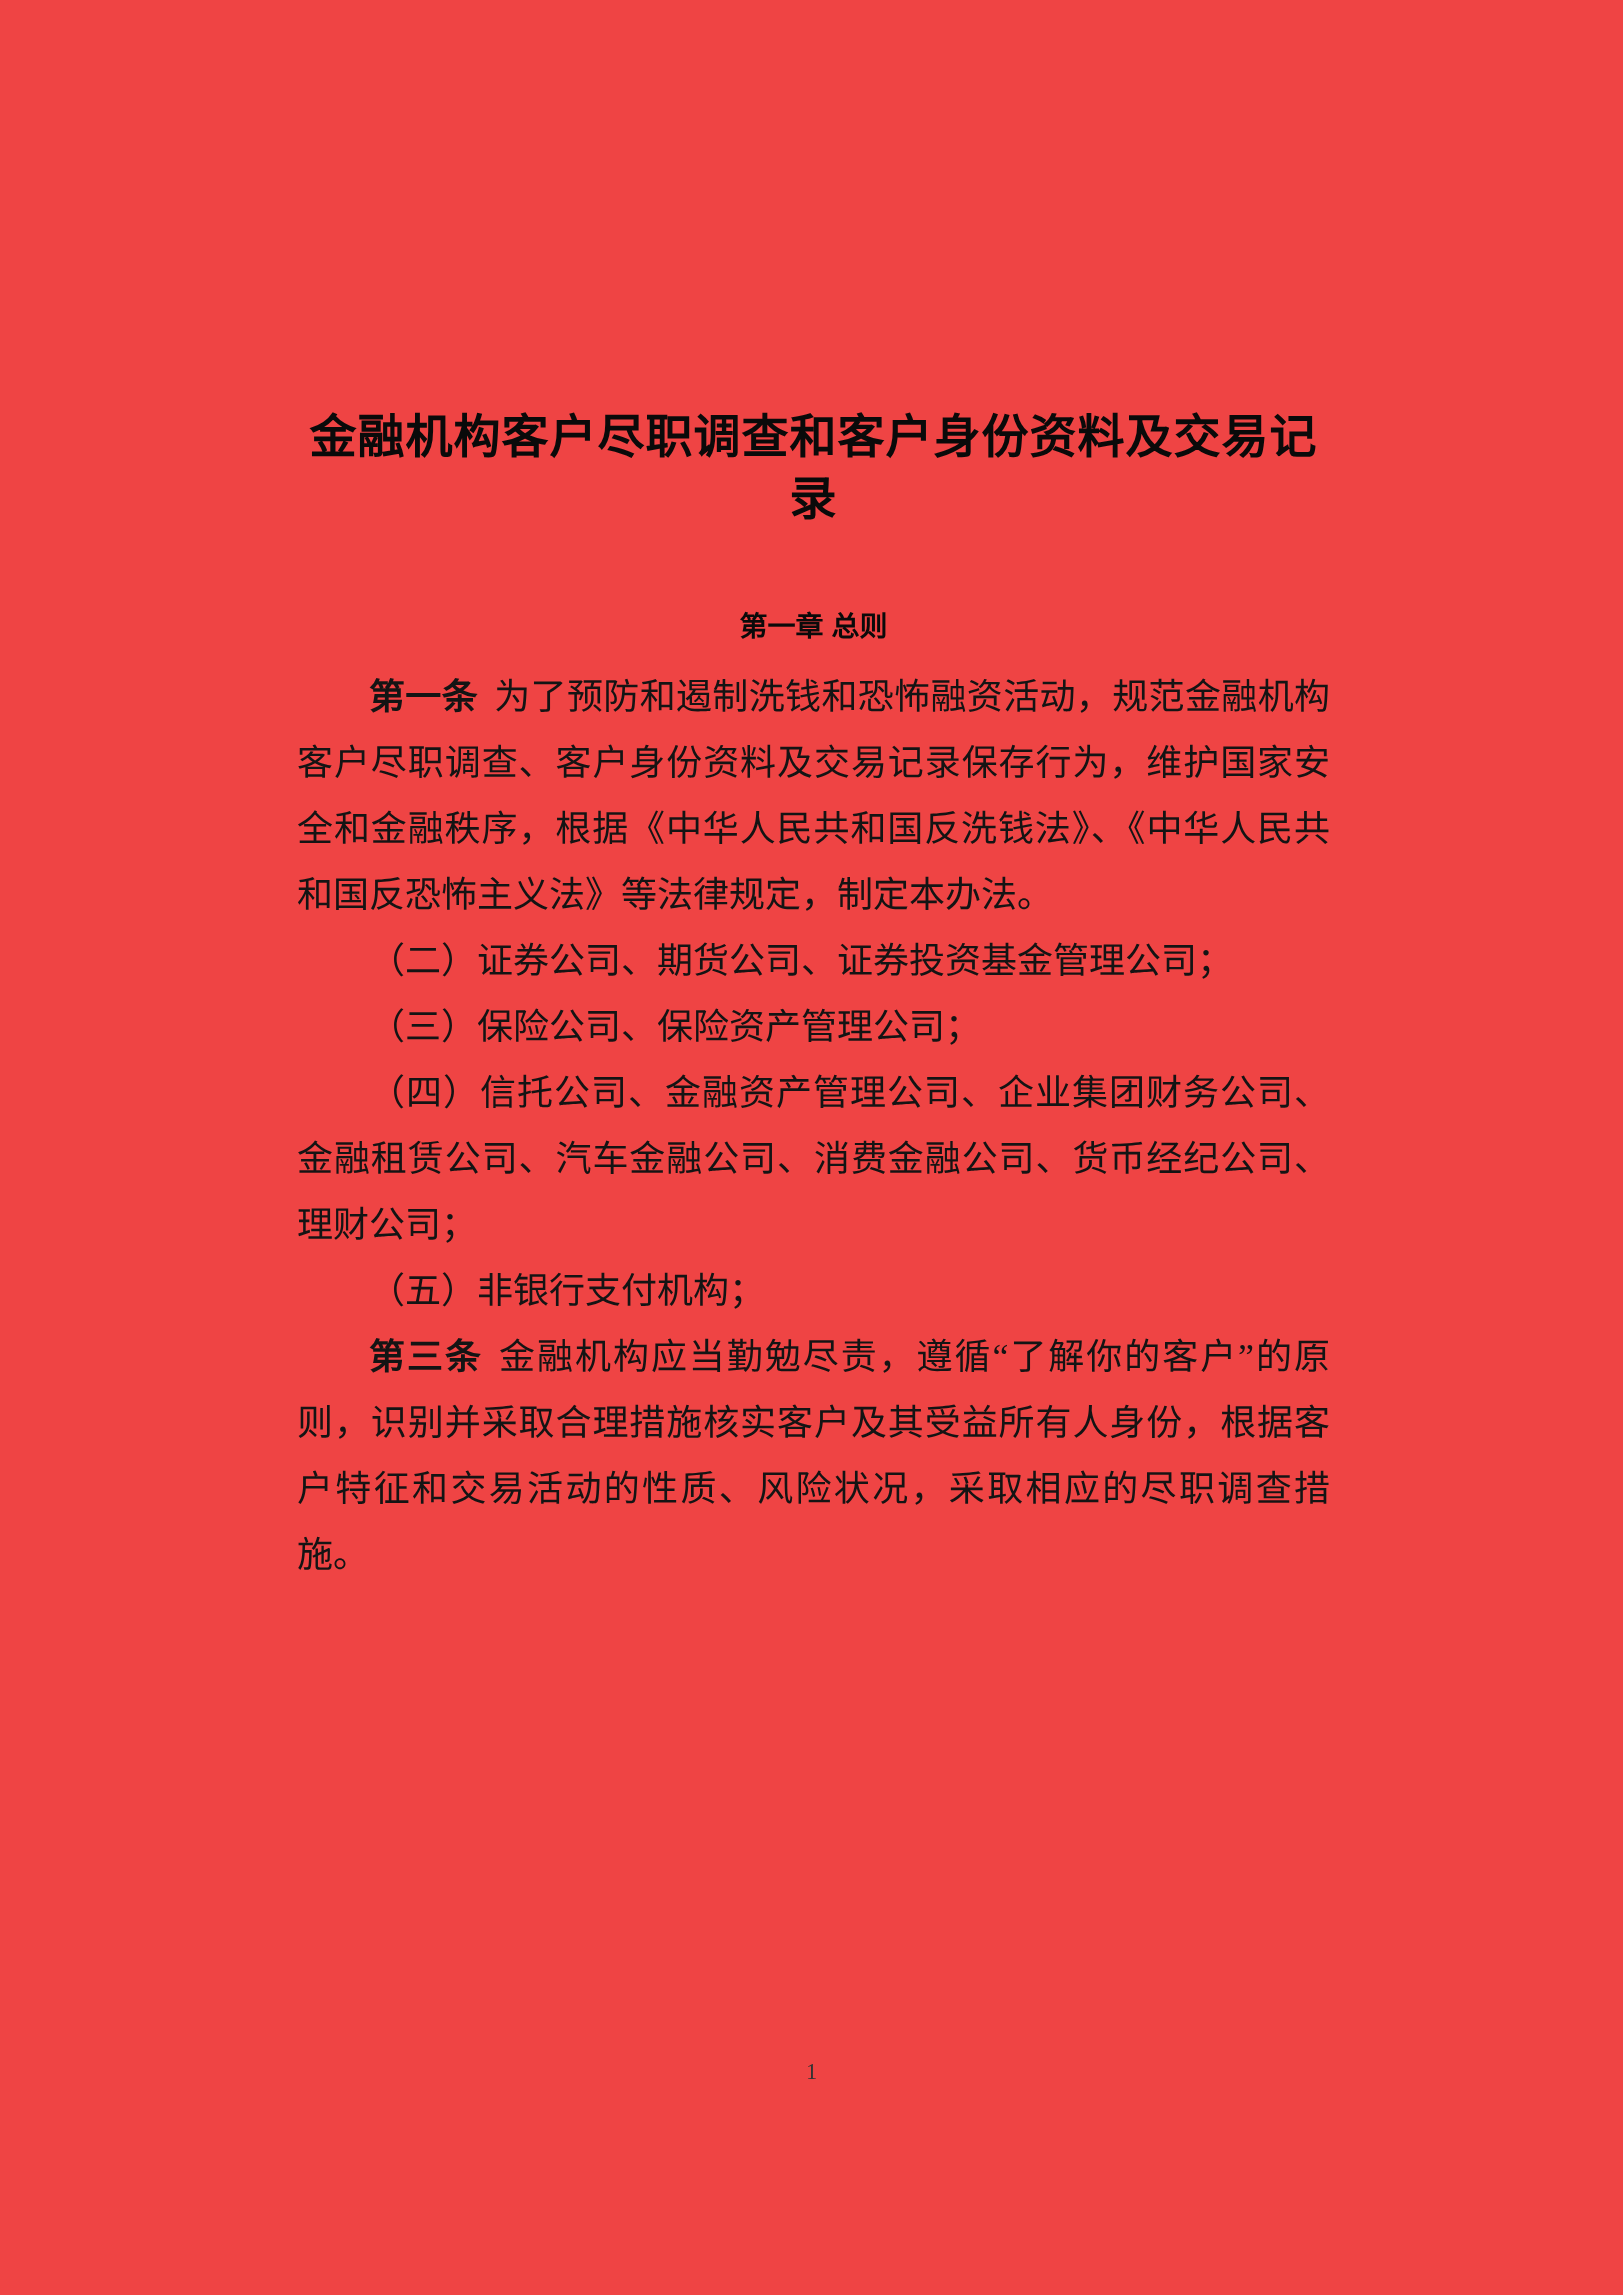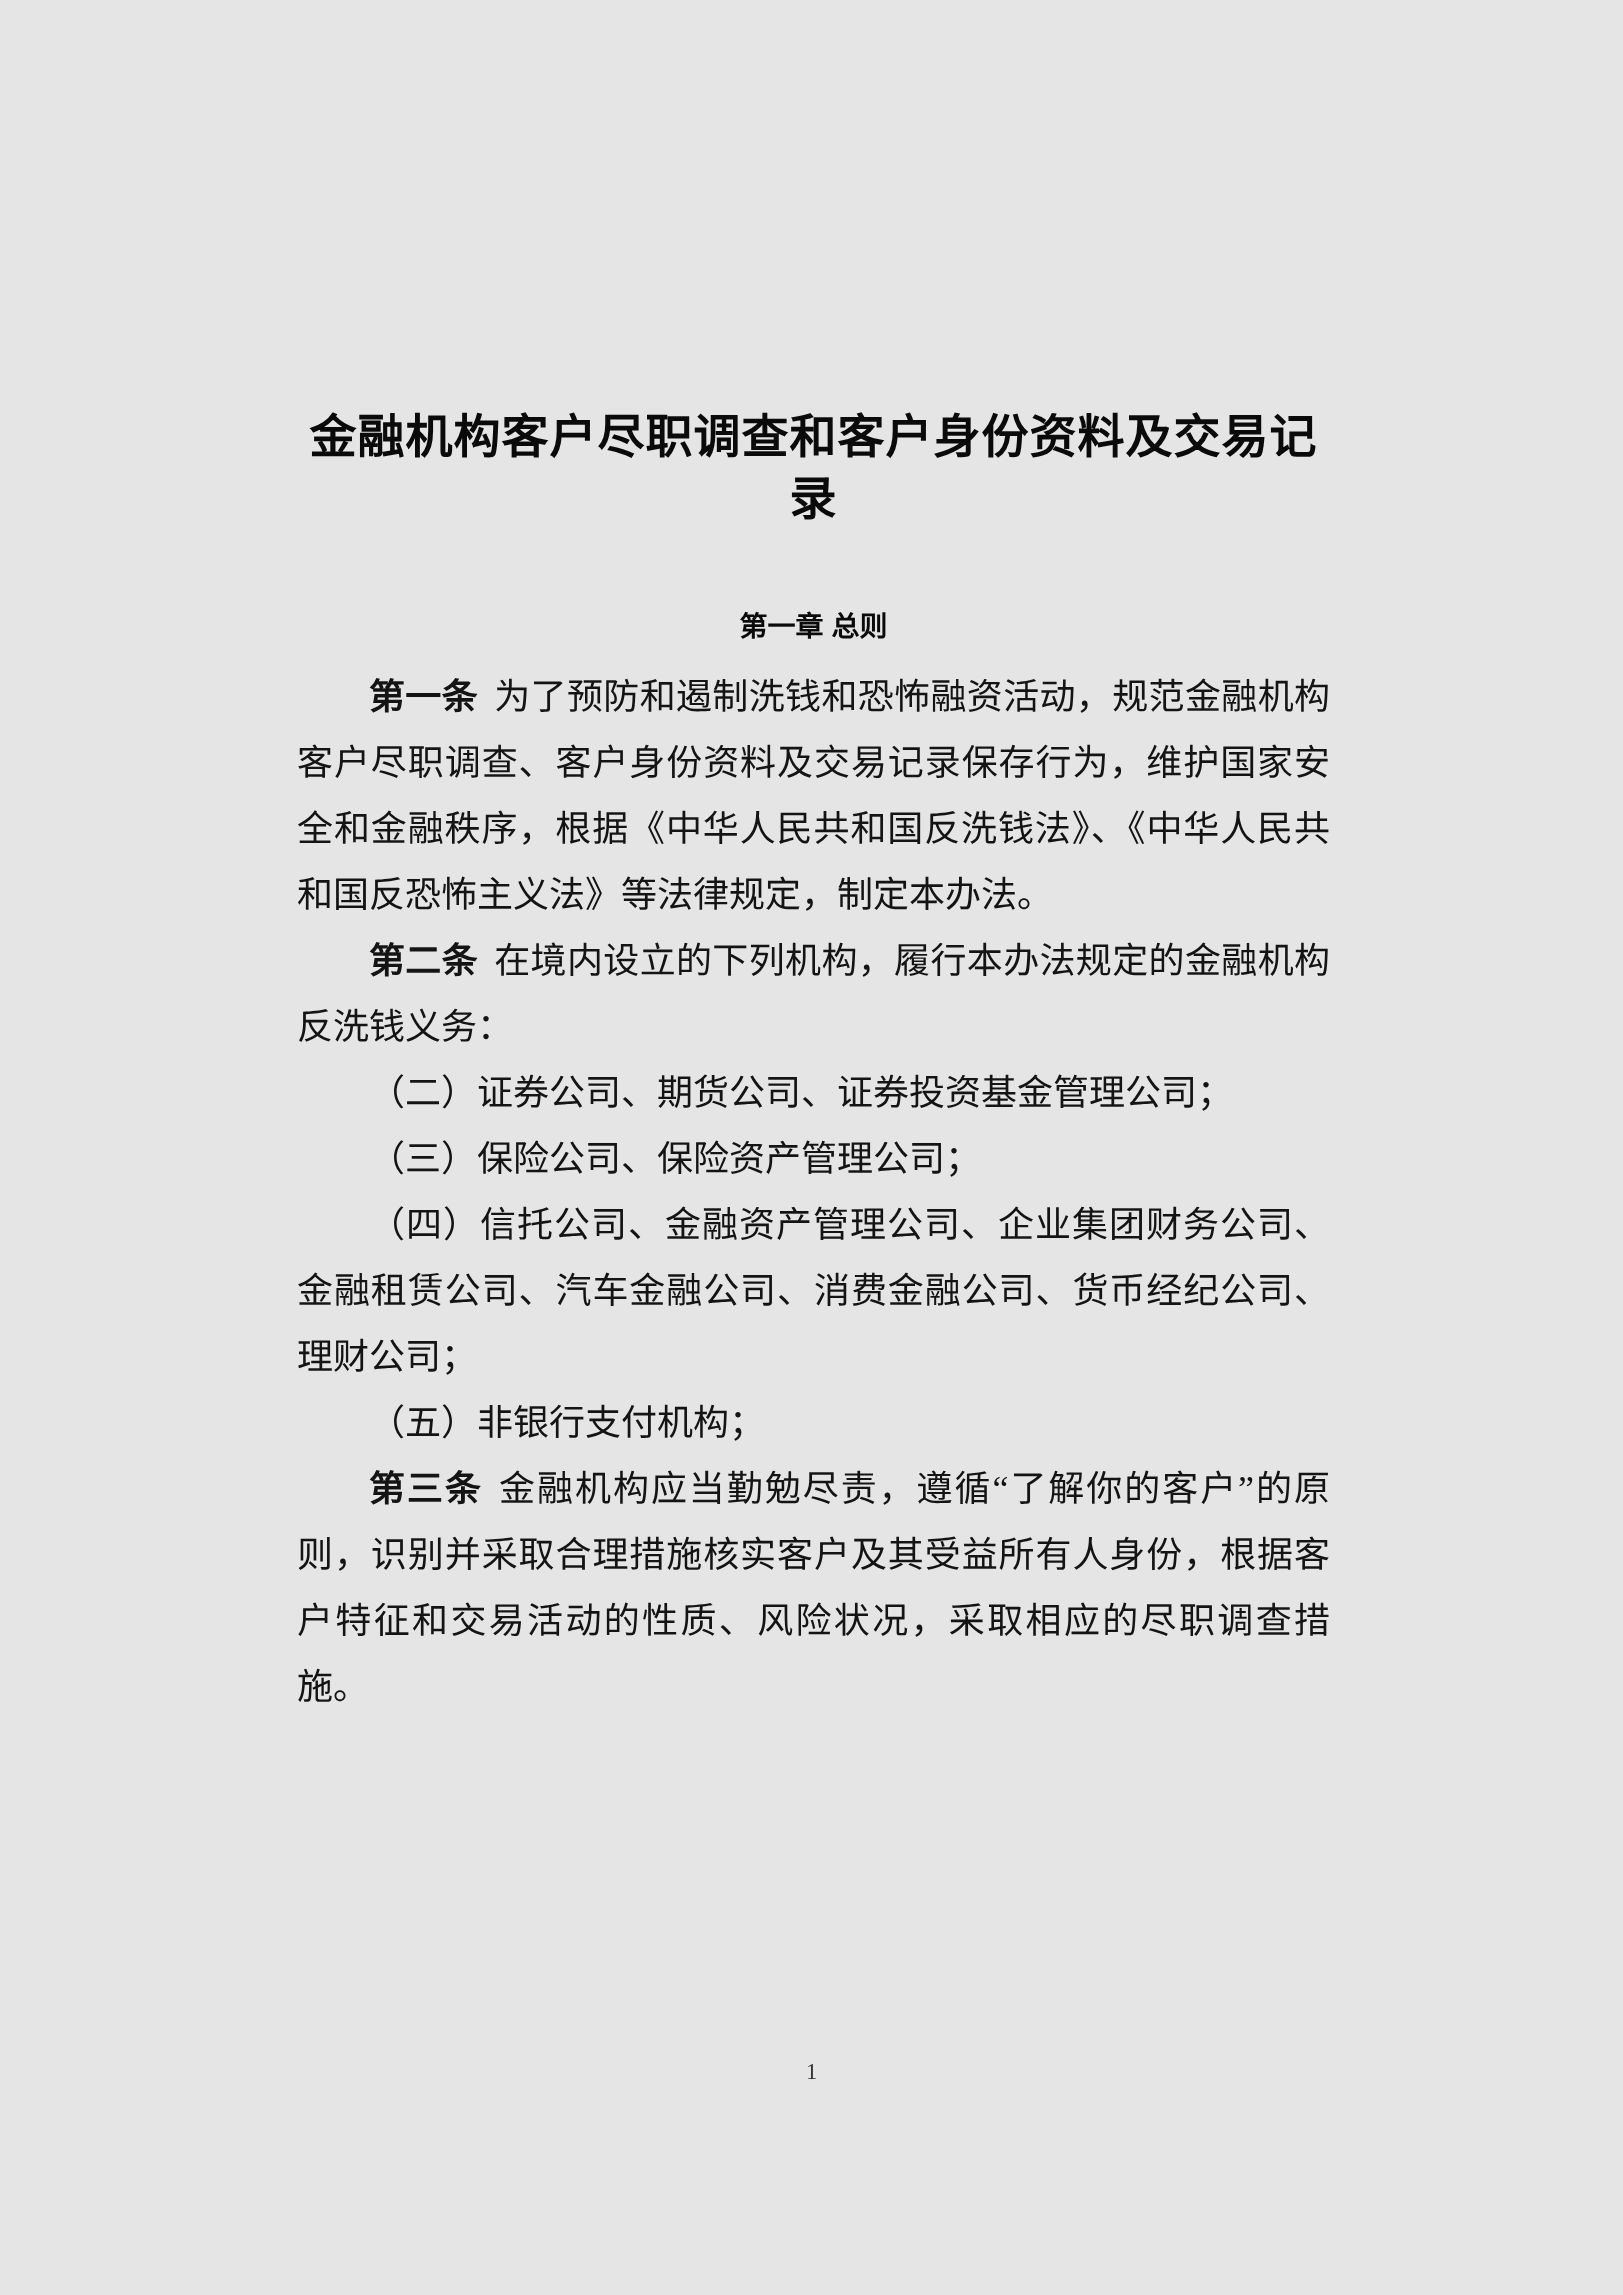--- a/index.html
+++ b/index.html
@@ -4,21 +4,21 @@
 <style>
   html, body {
     margin: 0;
     padding: 0;
     background: #ffffff;
   }
   .page {
     position: relative;
     width: 1623px;
     height: 2295px;
-    background: #e5e5e5;
+    background: #ef4444;
     color: #111111;
     overflow: hidden;
     font-family: "Liberation Serif", "DejaVu Serif", serif;
   }
   .content {
     position: absolute;
     left: 297px;
     top: 406px;
     width: 1033px;
   }
@@ -78,21 +78,20 @@
   <div class="content">
 
     <header class="doc-title">
       <div>金融机构客户尽职调查和客户身份资料及交易记录</div>
     </header>
 
     <h2 class="chapter">第一章 总则</h2>
 
     <main class="body-text">
       <p class="para"><b class="lead">第一条</b><span>为了预防和遏制洗钱和恐怖融资活动，规范金融机构客户尽职调查、客户身份资料及交易记录保存行为，维护国家安全和金融秩序，根据《中华人民共和国反洗钱法》、《中华人民共和国反恐怖主义法》等法律规定，制定本办法。</span></p>
-      <p class="para"><b class="lead">第二条</b><span>在境内设立的下列机构，履行本办法规定的金融机构反洗钱义务：</span></p>
       <p class="para"><b class="lead"></b><span>（二）证券公司、期货公司、证券投资基金管理公司；</span></p>
       <p class="para"><b class="lead"></b><span>（三）保险公司、保险资产管理公司；</span></p>
       <p class="para"><b class="lead"></b><span>（四）信托公司、金融资产管理公司、企业集团财务公司、金融租赁公司、汽车金融公司、消费金融公司、货币经纪公司、理财公司；</span></p>
       <p class="para"><b class="lead"></b><span>（五）非银行支付机构；</span></p>
       <p class="para"><b class="lead">第三条</b><span>金融机构应当勤勉尽责，遵循“了解你的客户”的原则，识别并采取合理措施核实客户及其受益所有人身份，根据客户特征和交易活动的性质、风险状况，采取相应的尽职调查措施。</span></p>
     </main>
 
   </div>
 
   <footer class="page-number">1</footer>

